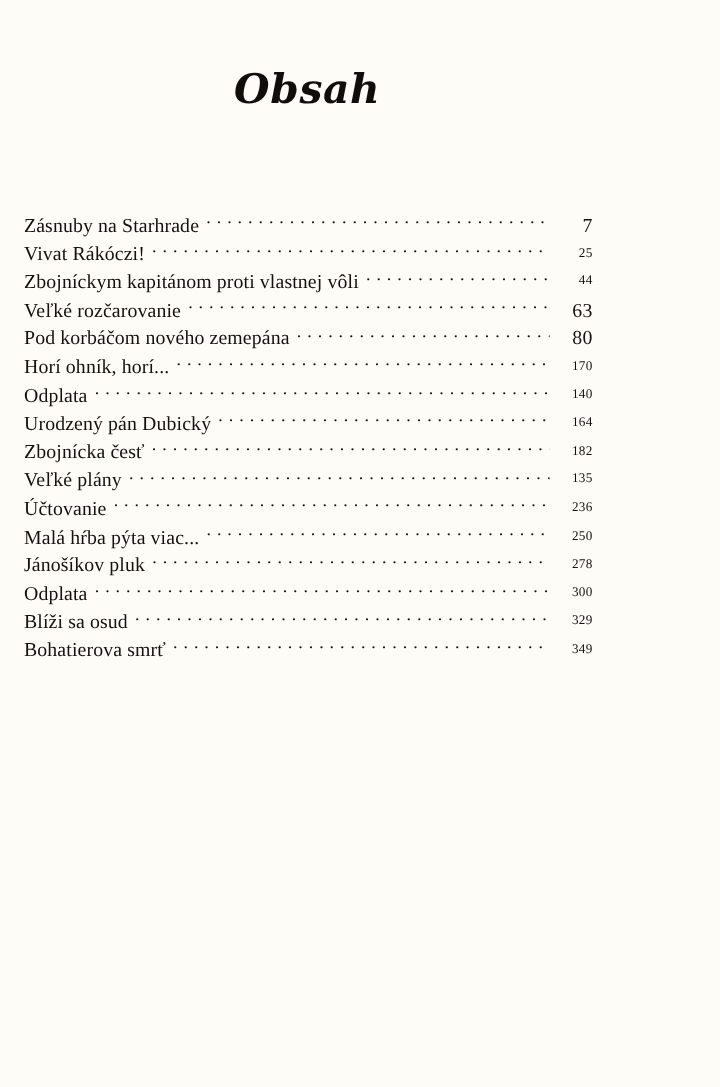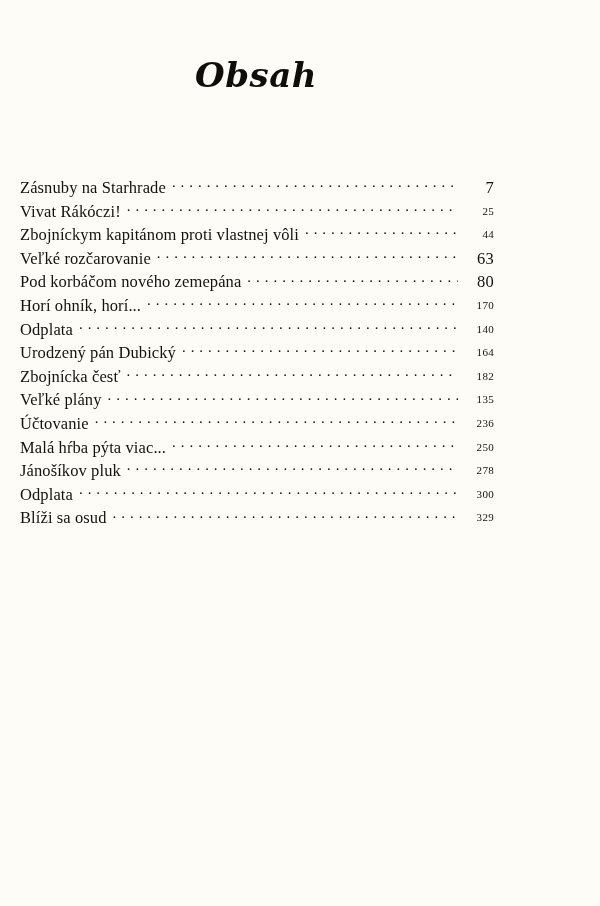--- a/index.html
+++ b/index.html
@@ -154,14 +154,19 @@
       <li class="toc-entry">
         <span class="entry-title">Odplata</span>
         <span class="leader"></span>
         <span class="entry-page">300</span>
       </li>
       <li class="toc-entry">
         <span class="entry-title">Blíži sa osud</span>
         <span class="leader"></span>
         <span class="entry-page">329</span>
       </li>
+      <li class="toc-entry">
+        <span class="entry-title">Bohatierova smrť</span>
+        <span class="leader"></span>
+        <span class="entry-page">349</span>
+      </li>
     </ul>
 </div>
 
 </body></html>

